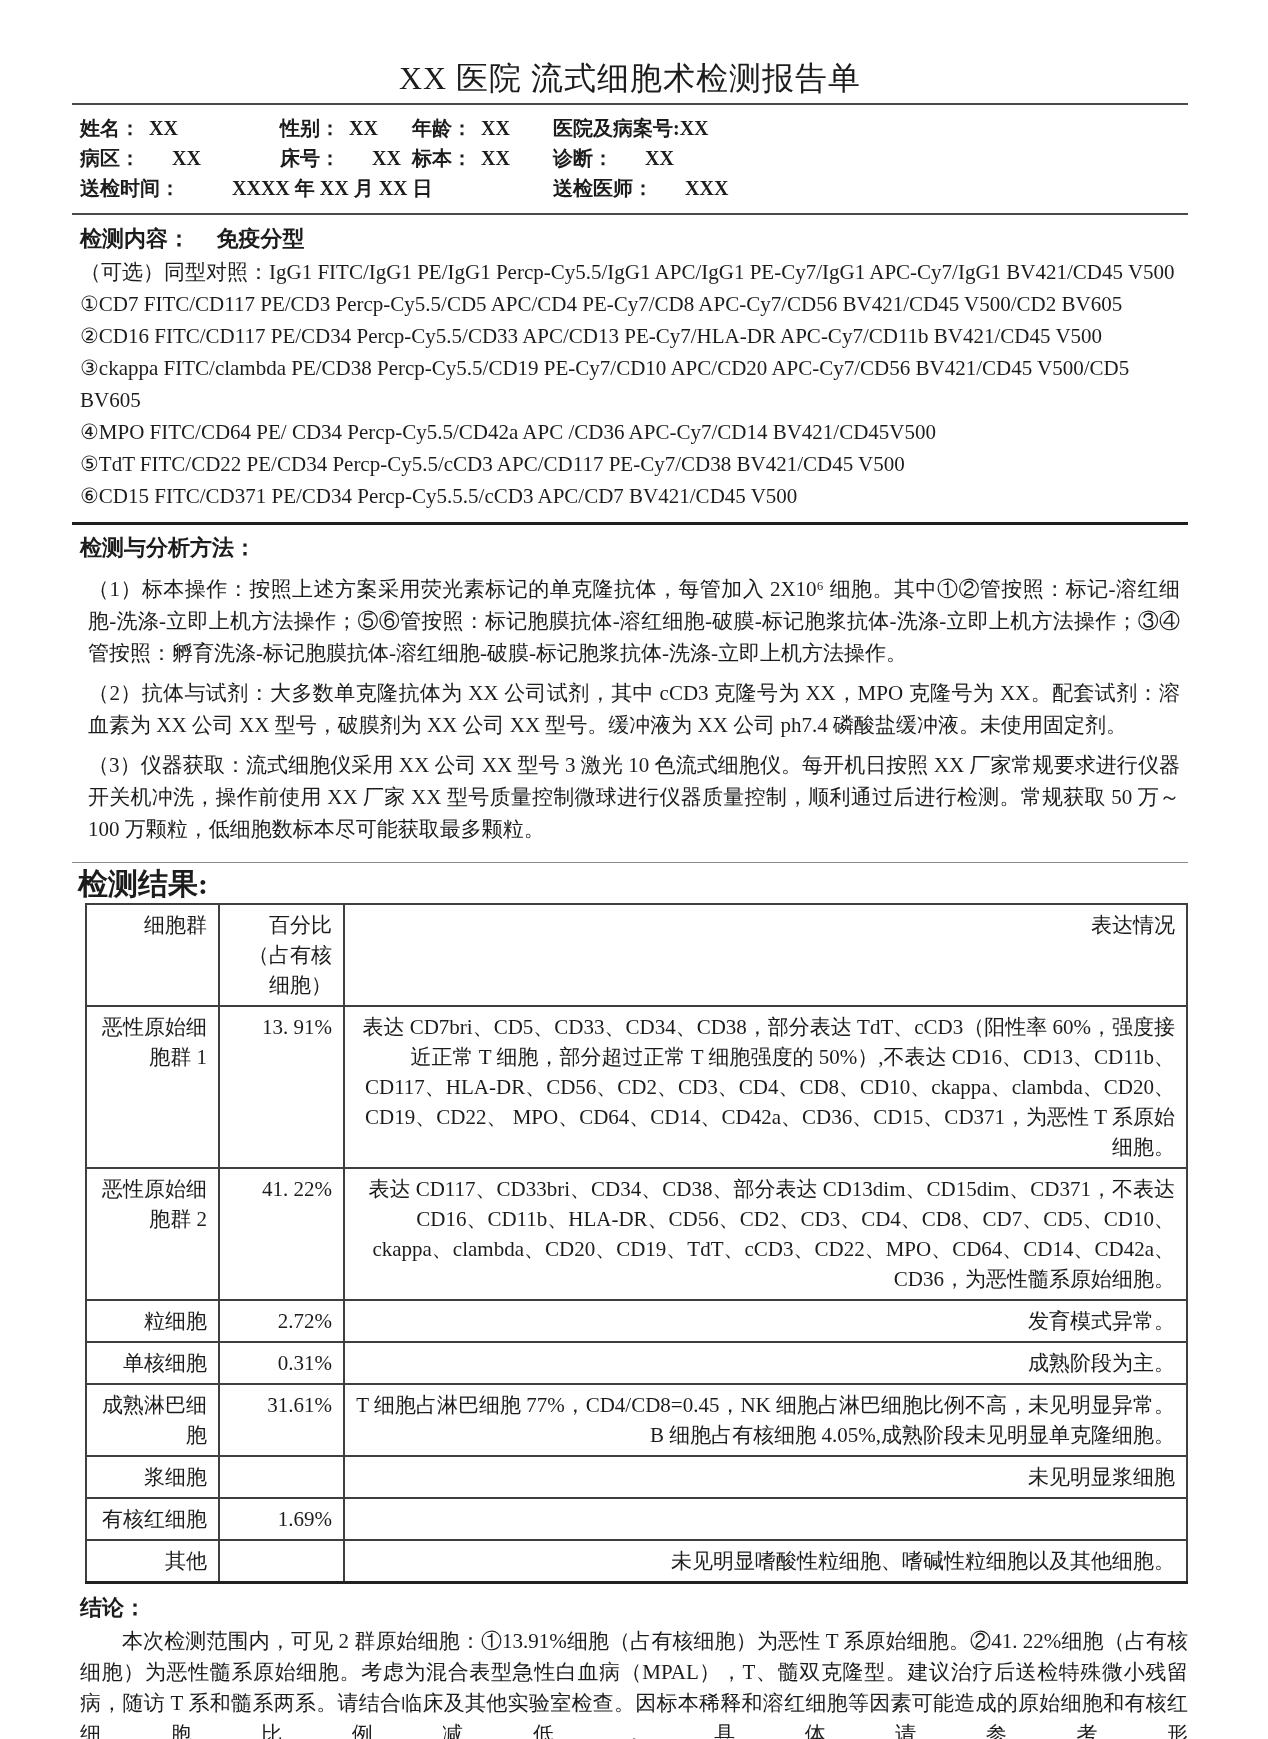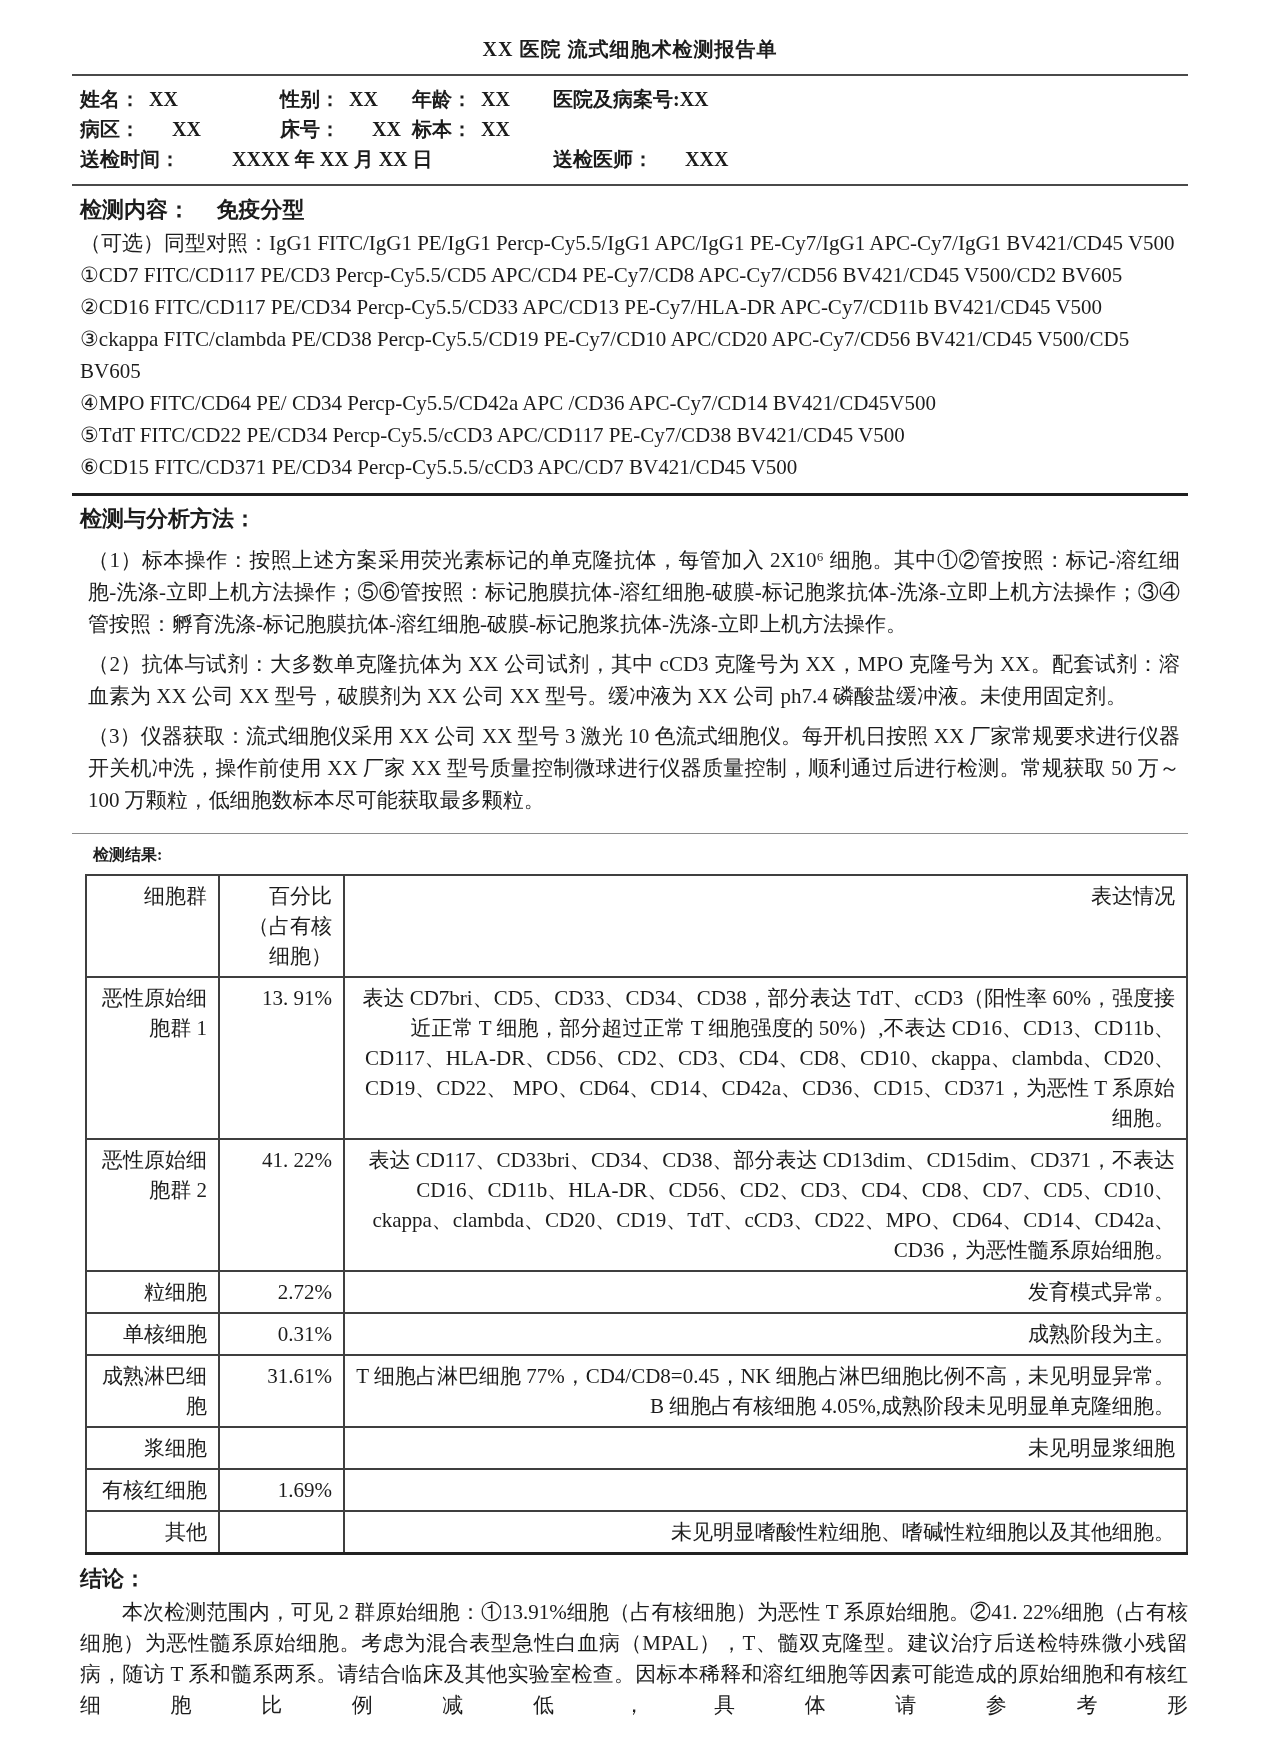--- a/index.html
+++ b/index.html
@@ -2,21 +2,21 @@
 <html><head>
 <meta charset="utf-8">
 <style>
   html,body{margin:0;padding:0;background:#ffffff;}
   body{
     width:1268px;height:1739px;overflow:hidden;
     font-family:"Liberation Serif","DejaVu Serif",serif;
     color:#1c1c1c;
   }
   .page{width:1116px;height:1705px;padding:34px 80px 0 72px;position:relative;}
-  .title{font-size:20px;font-weight:bold;text-align:center;line-height:30px;margin-bottom:10px;letter-spacing:1px;}
+  .title{font-size:32px;font-weight:normal;text-align:center;line-height:30px;margin-bottom:10px;letter-spacing:1px;margin-top:29px;}
   .rule{border:none;border-top:2px solid #4a4a4a;margin:0;}
   .rule-thick{border:none;border-top:3px solid #1f1f1f;margin:0;}
   .rule-thin{border:none;border-top:1px solid #8a8a8a;margin:0;}
 
   .patient{padding:8px 0 10px 8px;font-weight:bold;font-size:20px;}
   .p-row{display:flex;line-height:30px;}
   .pc1{width:200px;}
   .pc2{width:132px;}
   .pc3{width:141px;}
   .pc4{flex:1;}
@@ -27,21 +27,21 @@
 
   .content-sec{padding:7px 0 10px 8px;font-size:21px;}
   .content-head{font-size:22px;font-weight:bold;line-height:34px;}
   .content-head .cv{margin-left:1.2em;}
   .panel-line{line-height:32px;}
 
   .methods{padding:6px 0 9px 8px;font-size:21px;}
   .methods-head{font-size:22px;font-weight:bold;line-height:34px;}
   .methods p{margin:8px;line-height:32px;text-align:justify;}
 
-  .results-head{font-size:16px;font-weight:bold;line-height:32px;margin:5px 0 0 21px;}
+  .results-head{font-size:30px;font-weight:bold;line-height:32px;margin:5px 0 0 6px;}
   table.results{border-collapse:collapse;margin:3px 0 0 13px;width:1103px;font-size:21px;table-layout:fixed;}
   table.results{border:2px solid #3f3f3f;border-bottom:3px solid #222;}
   table.results th,table.results td{
     border:2px solid #3f3f3f;padding:5px 11px;line-height:30px;
     vertical-align:top;text-align:right;font-weight:normal;word-break:break-word;
   }
   .col-g{width:109px;}
   .col-p{width:101px;}
 
   .conclusion{margin-top:8px;font-size:21px;padding-left:8px;}
@@ -60,20 +60,21 @@
     <div class="p-row">
       <span class="pc1"><span>姓名：</span><span class="val">XX</span></span>
       <span class="pc2"><span>性别：</span><span class="val">XX</span></span>
       <span class="pc3"><span>年龄：</span><span class="val">XX</span></span>
       <span class="pc4"><span>医院及病案号:</span><span>XX</span></span>
     </div>
     <div class="p-row">
       <span class="pc1"><span>病区：</span><span class="val-gap">XX</span></span>
       <span class="pc2"><span>床号：</span><span class="val-gap">XX</span></span>
       <span class="pc3"><span>标本：</span><span class="val">XX</span></span>
+      <span class="pc4"><span>诊断：</span><span class="val-gap">XX</span></span>
     </div>
     <div class="p-row">
       <span class="pcwide"><span>送检时间：</span><span class="val-time">XXXX 年 XX 月 XX 日</span></span>
       <span class="pc4"><span>送检医师：</span><span class="val-gap">XXX</span></span>
     </div>
   </div>
   <hr class="rule">
 
   <div class="content-sec">
     <div class="content-head">

